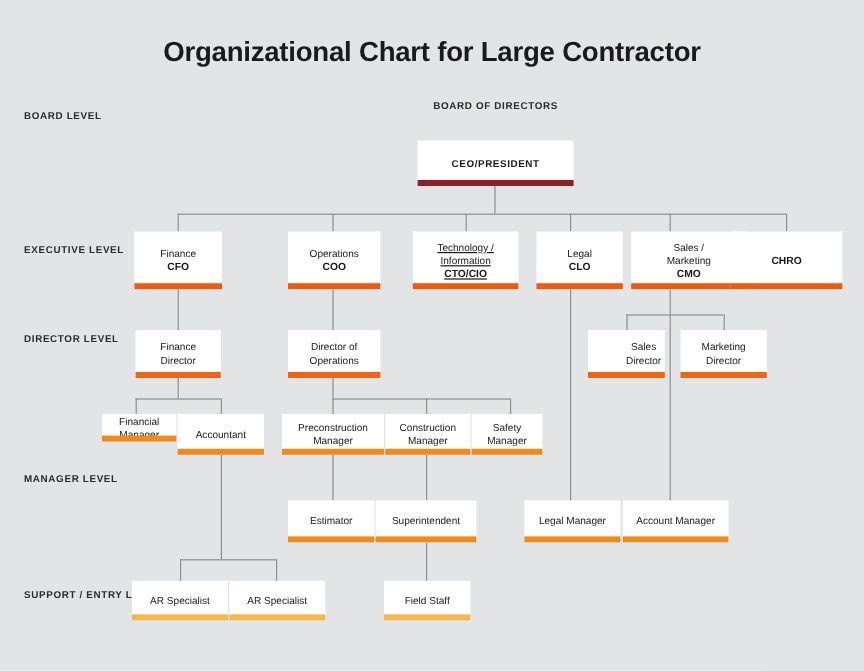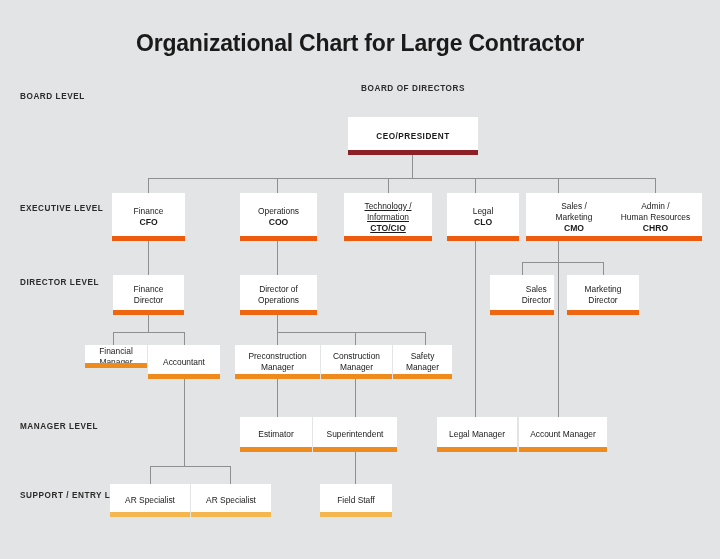--- a/index.html
+++ b/index.html
@@ -91,21 +91,21 @@
 
 <div id="chart-root">
 
   <div id="chart-title">Organizational Chart for Large Contractor</div>
 
   <div class="level-label" style="left:20px; top:91px;">BOARD LEVEL</div>
   <div class="level-label" style="left:20px; top:203px;">EXECUTIVE
 LEVEL</div>
   <div class="level-label" style="left:20px; top:277px;">DIRECTOR
 LEVEL</div>
-  <div class="level-label" style="left:20px; top:394px;margin-top:27px;">MANAGER
+  <div class="level-label" style="left:20px; top:394px;">MANAGER
 LEVEL</div>
   <div class="level-label" style="left:20px; top:490px;">SUPPORT /
 ENTRY LEVEL</div>
 
   <div class="board-caption" style="left:353px; top:84px; width:120px;">BOARD OF DIRECTORS</div>
 
   <div class="link v" style="left:412px; top:155px; height:23px;"></div>
 
   <div class="link h" style="left:148px; top:178px; width:507px;"></div>
 
@@ -181,22 +181,20 @@
   </div>
 
   <div class="node" style="left:526px; top:193px; width:96px; height:48px;">
     <div class="node-text">Sales /
 Marketing</div>
     <div class="node-title">CMO</div>
     <div class="accent-bar" style="background:#ed5c0e;"></div>
   </div>
 
   <div class="node" style="left:609px; top:193px; width:93px; height:48px;">
-    <div class="node-text">Admin /
-Human Resources</div>
     <div class="node-title">CHRO</div>
     <div class="accent-bar" style="background:#ed5c0e;"></div>
   </div>
 
   <div class="node" style="left:113px; top:275px; width:71px; height:40px;">
     <div class="node-text">Finance
 Director</div>
     <div class="accent-bar" style="background:#f0650f;"></div>
   </div>
 

